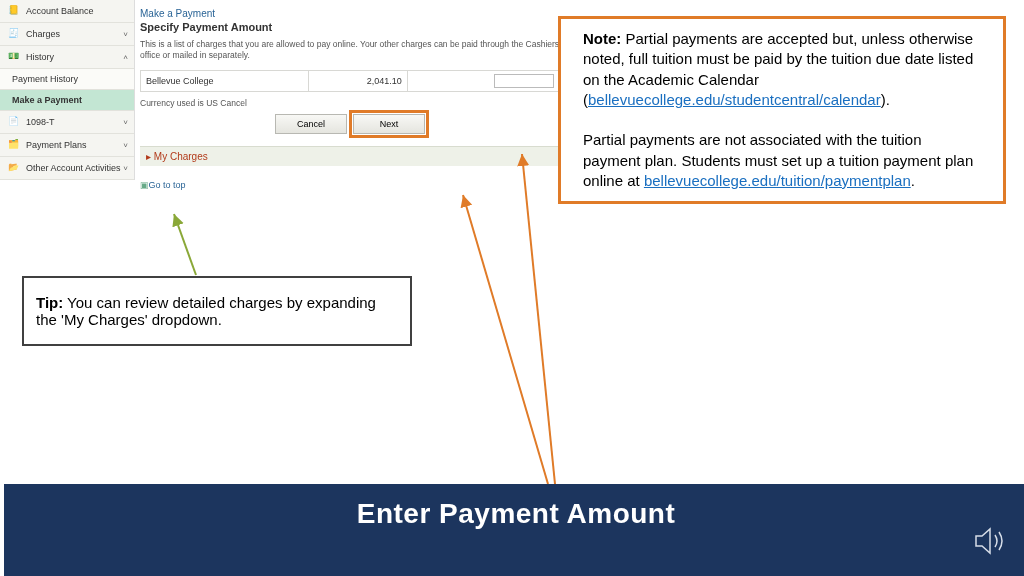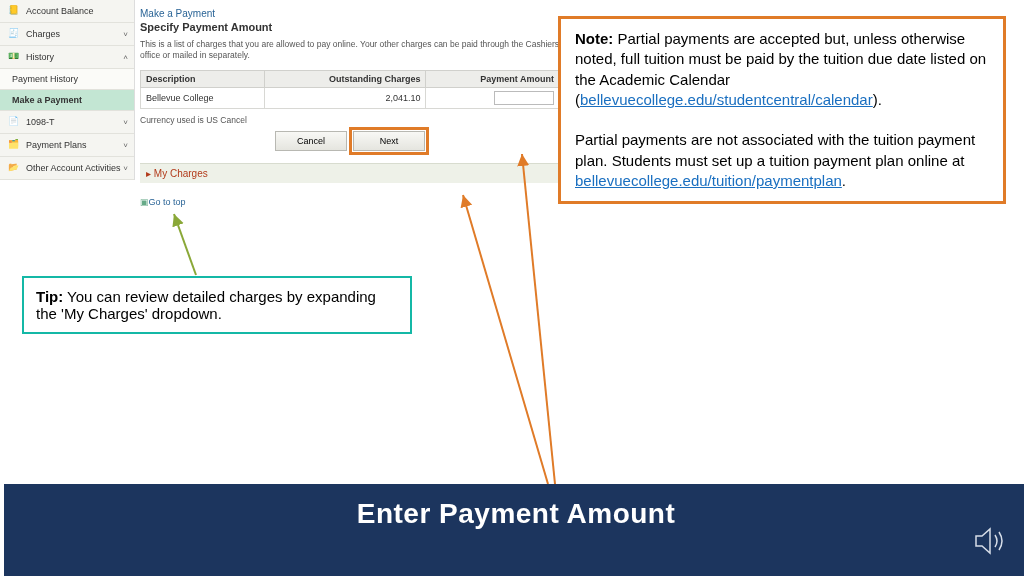--- a/index.html
+++ b/index.html
@@ -66,29 +66,29 @@
     border-top: 1px solid #d8dccf;
   }
   .mycharges::before { content: "▸ "; color: #b23a1a; }
 
   .gotop { margin-top: 14px; font-size: 9px; color: #2a6496; }
   .gotop .sq { color: #6a8; }
 
   
   .tip-box {
     position: absolute; left: 22px; top: 276px;
-    width: 390px; border: 2px solid #14b8a6;
-    padding: 10px 12px; font-size: 15px; color: #000;
+    width: 390px; border: 2px solid #404040;
+    padding: 16px 12px; font-size: 15px; color: #000;
   }
   .tip-box b { font-weight: bold; }
 
   .note-box {
     position: absolute; right: 18px; top: 16px;
     width: 448px; border: 3px solid #e07b28;
-    padding: 10px 14px; font-size: 15px; color: #000; line-height: 1.35;
+    padding: 10px 22px; font-size: 15px; color: #000; line-height: 1.35;
   }
   .note-box a { color: #1a6fc0; text-decoration: underline; }
 
   
   svg.annot {
     position: absolute; left: 0; top: 0; width: 1024px; height: 576px;
     pointer-events: none;
   }
 
   
@@ -151,25 +151,20 @@
   </div>
 </div>
 
 <div class="main">
   <div class="crumb">Make a Payment</div>
   <div class="page-title">Specify Payment Amount</div>
   <div class="hint">This is a list of charges that you are allowed to pay online. Your other charges can be paid through the Cashiers office or mailed in separately.</div>
 
   <table class="owe">
     <tbody>
-        <tr>
-      <th>Description</th>
-      <th class="r">Outstanding Charges</th>
-      <th class="r pay-hdr-box">Payment Amount</th>
-    </tr>
     <tr>
       <td>Bellevue College</td>
       <td class="r">2,041.10</td>
       <td class="r pay-input-box">
         <input class="pay-input" value="" style="">
       </td>
     </tr>
   </tbody>
     </table>
 

